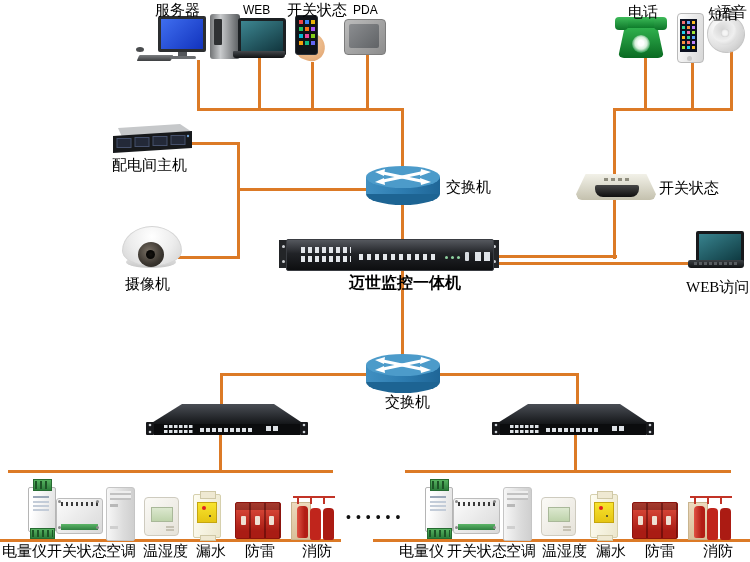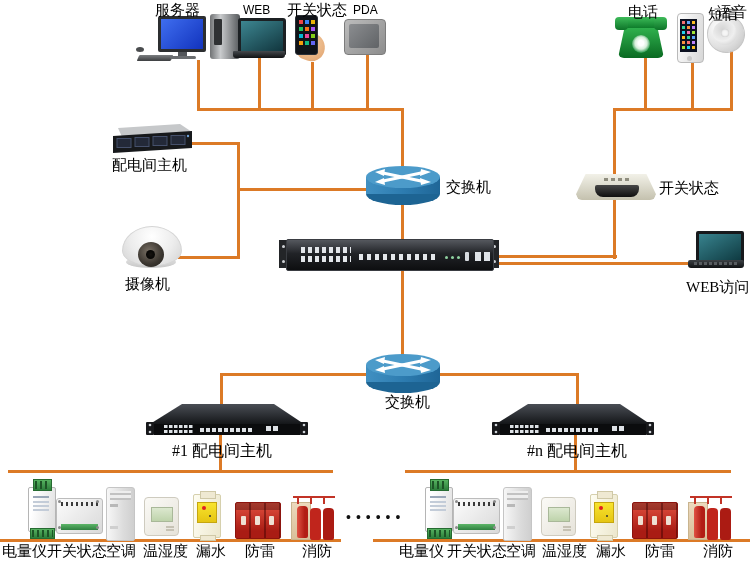--- a/index.html
+++ b/index.html
@@ -399,24 +399,23 @@
   <span class="lbl lbl-sans" style="left:353px;top:4px">PDA</span>
 
   <span class="lbl" style="left:628px;top:4px">电话</span>
   <span class="lbl" style="left:708px;top:6px">短信</span>
   <span class="lbl" style="left:717px;top:4px">语音</span>
 
   <span class="lbl" style="left:112px;top:157px">配电间主机</span>
   <span class="lbl" style="left:446px;top:179px">交换机</span>
   <span class="lbl" style="left:659px;top:180px">开关状态</span>
   <span class="lbl" style="left:125px;top:276px">摄像机</span>
+  <span class="lbl lbl-core" style="left:349px;top:274px">迈世监控一体机</span>
   <span class="lbl" style="left:686px;top:279px">WEB访问</span>
   <span class="lbl" style="left:385px;top:394px">交换机</span>
-  <span class="lbl lbl-host" style="left:172px;top:442px">#1 配电间主机</span>
-  <span class="lbl lbl-host" style="left:527px;top:442px">#n 配电间主机</span>
 
   <span class="lbl" style="left:2px;top:543px">电量仪</span>
   <span class="lbl" style="left:47px;top:543px">开关状态</span>
   <span class="lbl" style="left:106px;top:543px">空调</span>
   <span class="lbl" style="left:143px;top:543px">温湿度</span>
   <span class="lbl" style="left:196px;top:543px">漏水</span>
   <span class="lbl" style="left:245px;top:543px">防雷</span>
   <span class="lbl" style="left:302px;top:543px">消防</span>
 
   <span class="lbl lbl-dots" style="left:346px;top:509px">••••••</span>

